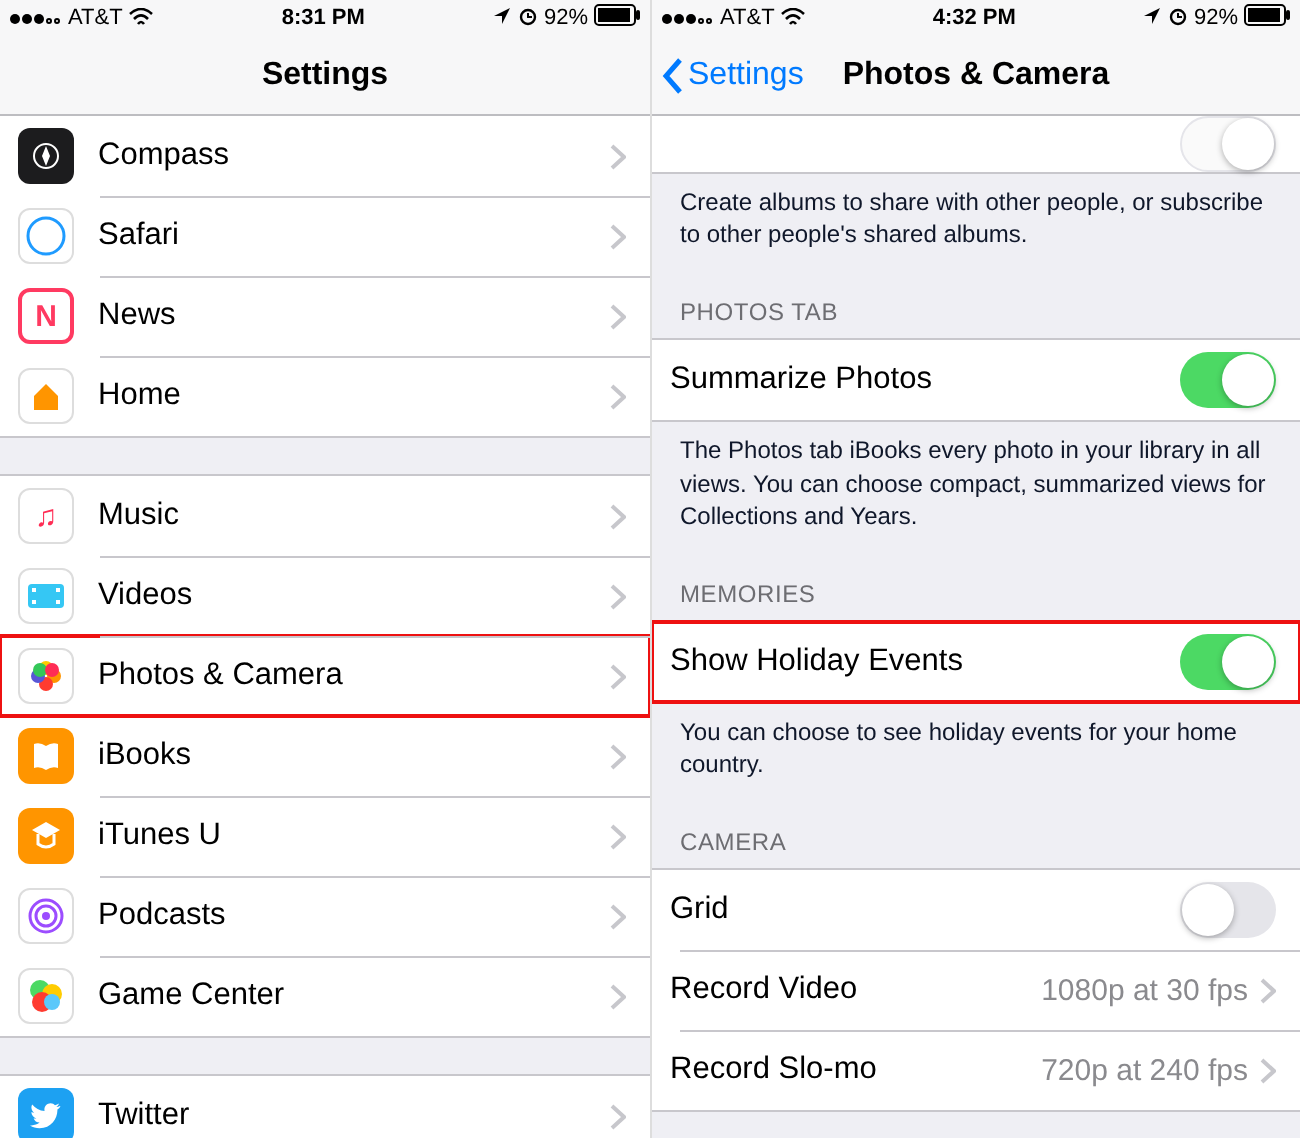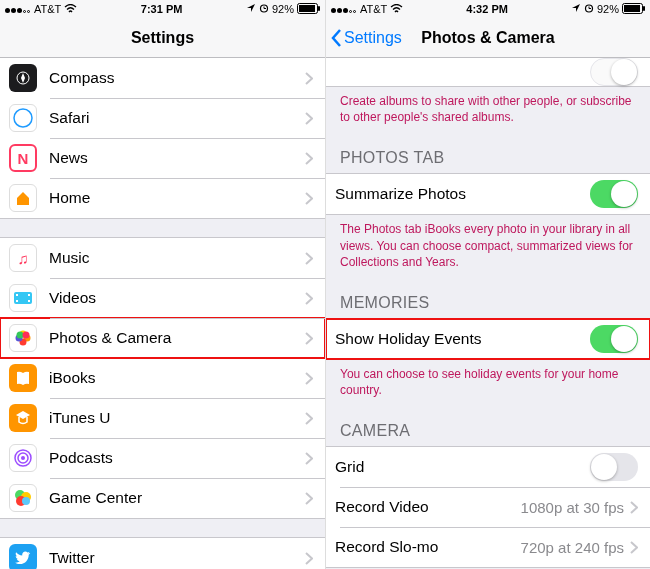--- a/index.html
+++ b/index.html
@@ -59,28 +59,28 @@
     font-size: 16px;
     gap: 2px;
   }
   .nav .back svg { stroke:#007aff; }
 
   
   .content { flex:1; overflow: hidden; background:#efeff4; }
 
   
   .ghead {
-    font-size: 16px;
+    font-size: 12px;
     color: #6d6d72;
     padding: 14px 14px 6px;
     letter-spacing: 0.3px;
   }
   .gfoot {
     font-size: 12px;
-    color: #be185d;
+    color: #0f172a;
     padding: 6px 14px 10px;
     line-height: 1.35;
   }
 
   
   .group { background:#fff; border-top:1px solid #c8c7cc; border-bottom:1px solid #c8c7cc; }
   .group.gap-top { margin-top: 18px; }
   .row {
     display: flex;
     align-items: center;
@@ -143,21 +143,21 @@
   <div class="status">
     <div class="sl">
       <span class="dots"><span></span><span></span><span></span><span class="open"></span><span class="open"></span></span>
       <span>AT&amp;T</span>
       <span class="wifi">
           <svg width="13" height="10" viewBox="0 0 13 10">
             <path d="M1 3 Q6.5 -2 12 3 M3 5.5 Q6.5 2 10 5.5 M5 8 Q6.5 6 8 8" fill="none" stroke="#000" stroke-width="1.3"></path>
           </svg>
         </span>
     </div>
-    <div style="font-weight:600;">7:31 PM</div>
+    <div style="font-weight:600;">8:31 PM</div>
     <div class="sr">
       <span><svg width="10" height="10">
             <path d="M1 5 L9 1 L5 9 L5 5 Z" fill="#000"></path>
           </svg></span>
       <span><svg width="10" height="10">
             <circle cx="5" cy="5.5" r="3.5" fill="none" stroke="#000" stroke-width="1.2"></circle>
             <path d="M5 3.5 V5.5 H7" stroke="#000" stroke-width="1" fill="none"></path>
           </svg></span>
       <span>92%</span>
       <span><svg width="23" height="11">

